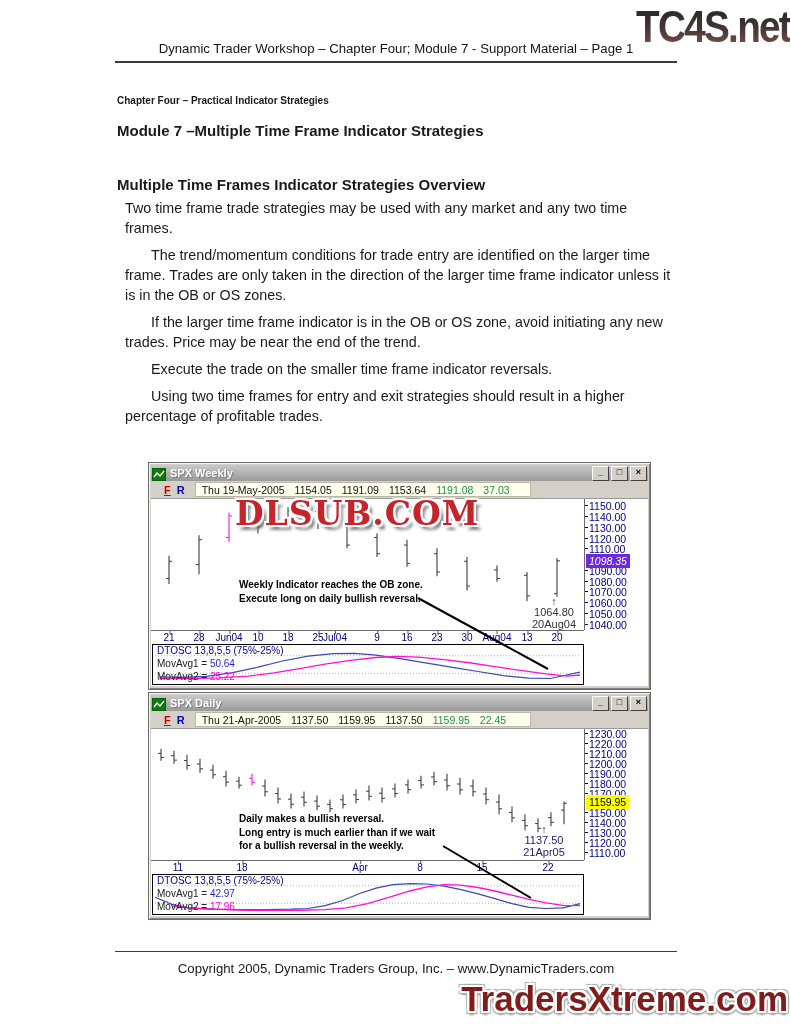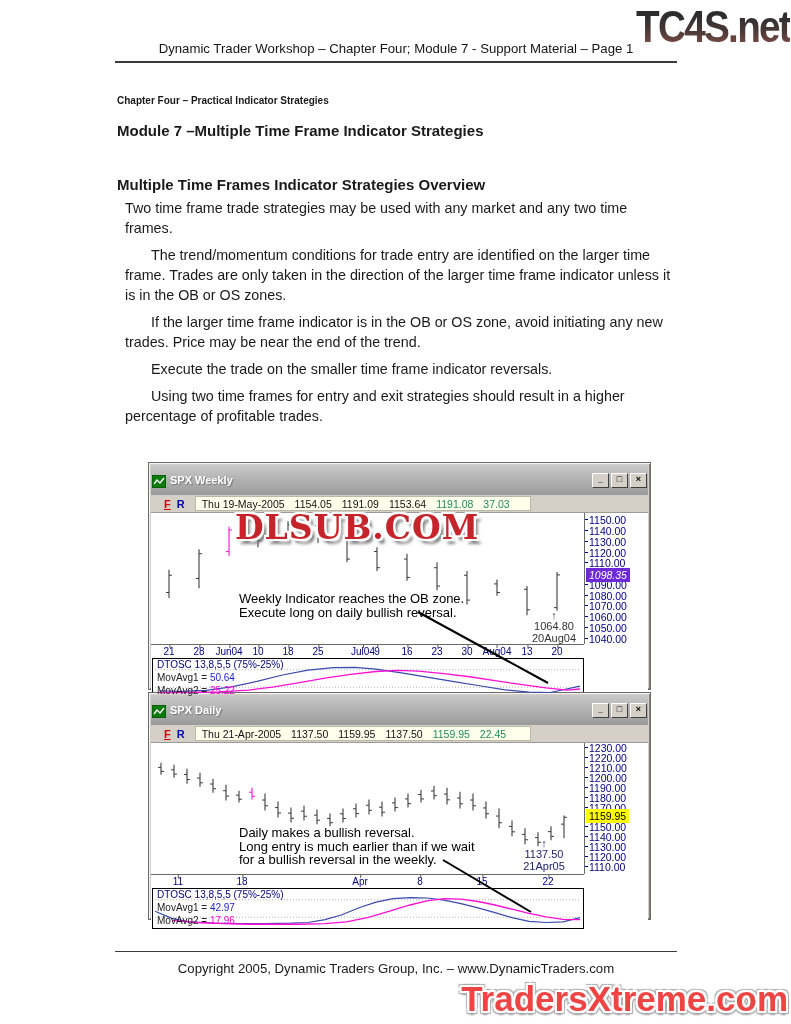--- a/index.html
+++ b/index.html
@@ -18,32 +18,32 @@
   }
   .h-chapter{position:absolute;top:95px;left:117px;font-size:10px;font-weight:bold;}
   .h-module{position:absolute;top:122px;left:117px;font-size:15px;font-weight:bold;}
   .h-overview{position:absolute;top:176px;left:117px;font-size:15px;font-weight:bold;}
   .paragraphs{position:absolute;top:198px;left:117px;width:560px;font-size:14.3px;line-height:20px;}
   .paragraphs p{margin:0 0 7px 8px;}
   .paragraphs p.indent{text-indent:26px;}
   .footer-rule{position:absolute;top:951px;left:115px;width:562px;border-top:1.5px solid #3a3a3a;}
   .footer-text{position:absolute;top:961px;left:115px;width:562px;text-align:center;font-size:13.2px;}
   .tx-logo{position:absolute;top:979px;right:3px;font-size:35px;font-weight:bold;letter-spacing:0px;
-           color:#ef4444;
+           color:#7f1d1d;
            text-shadow:-2px -2px 0 #fff,2px -2px 0 #fff,-2px 2px 0 #fff,2px 2px 0 #fff,
                        -2px 0 0 #fff,2px 0 0 #fff,0 -2px 0 #fff,0 2px 0 #fff,
                        -3px -3px 1px #aaa,3px -3px 1px #aaa,-3px 3px 1px #aaa,3px 3px 1px #aaa,
                        0 4px 2px #999;}
 
   
   .chartwin{position:absolute;left:148px;width:503px;height:228px;box-sizing:border-box;
             background:#d4d0c8;border:1px solid #6b6b6b;padding:2px;
             box-shadow:inset 1px 1px 0 #f4f4f4,inset -1px -1px 0 #7f7f7f;}
   #chart-0{top:462px;} #chart-1{top:692px;}
-  .titlebar{height:30px;display:flex;align-items:center;padding:0 1px;
+  .titlebar{height:16px;display:flex;align-items:center;padding:0 1px;
             background:linear-gradient(180deg,#c9c9c9,#9a9a9a);}
   .appicon{width:14px;height:13px;display:inline-block;}
   .wtitle{margin-left:4px;flex:1;color:#fff;font-weight:bold;font-size:11px;
           text-shadow:1px 1px 1px #777;white-space:nowrap;}
   .winbtns{display:flex;}
   .winbtn{width:15px;height:13px;margin-left:2px;background:#d4d0c8;
           border:1px solid;border-color:#fff #3f3f3f #3f3f3f #fff;
           font-size:9px;line-height:10px;text-align:center;font-weight:bold;color:#000;cursor:default;}
   .toolbar{height:17px;display:flex;align-items:center;font-size:11px;}
   .frF{color:#cc0000;font-weight:bold;text-decoration:underline;margin-left:13px;}
@@ -73,21 +73,21 @@
   .ind-title{color:#000080;}
   .ma1v{color:#1f1fd0;} .ma2v{color:#ff00dd;}
   svg.osc{position:absolute;left:0;top:0;z-index:1;}
   svg.pointer{position:absolute;left:0;top:0;z-index:6;pointer-events:none;}
   .watermark{position:absolute;top:-5px;left:84px;z-index:5;
              font-family:"DejaVu Serif",serif;font-weight:bold;font-size:33px;letter-spacing:1px;
              color:#c6242b;
              text-shadow:-2px -2px 0 #fff,2px -2px 0 #fff,-2px 2px 0 #fff,2px 2px 0 #fff,
                          -2px 0 0 #fff,2px 0 0 #fff,0 -2px 0 #fff,0 2px 0 #fff,
                          4px 5px 3px rgba(110,110,110,.85);}
-  .anno{position:absolute;z-index:4;font-size:13px;font-weight:normal;line-height:13.5px;color:#000;
+  .anno{position:absolute;z-index:4;font-size:10px;font-weight:bold;line-height:13.5px;color:#000;
         white-space:nowrap;}
   #chart-0 .anno{left:88px;top:79px;}
   #chart-1 .anno{left:88px;top:83px;}
   .callout{position:absolute;z-index:4;text-align:center;font-size:11px;line-height:11.3px;width:58px;}
   #chart-0 .callout{left:374px;top:97px;color:#333;}
   #chart-1 .callout{left:364px;top:95px;color:#23236e;}
 </style>
 </head>
 <body>
 
@@ -207,21 +207,21 @@
           <div class="ylab" style="top: 119.842px;">1040.00</div>
           <div class="yhl gray" style="top: 54.8855px;">1098.35</div>
         </div>
       <div class="x-axis">
           <div class="xlab" style="left: 18px;">21</div>
           <div class="xlab" style="left: 48px;">28</div>
           <div class="xlab" style="left: 78px;">Jun04</div>
           <div class="xlab" style="left: 107px;">10</div>
           <div class="xlab" style="left: 137px;">18</div>
           <div class="xlab" style="left: 167px;">25</div>
-          <div class="xlab" style="left: 184px; margin-left: 28px;">Jul04</div>
+          <div class="xlab" style="left: 184px;">Jul04</div>
           <div class="xlab" style="left: 226px;">9</div>
           <div class="xlab" style="left: 256px;">16</div>
           <div class="xlab" style="left: 286px;">23</div>
           <div class="xlab" style="left: 316px;">30</div>
           <div class="xlab" style="left: 346px;">Aug04</div>
           <div class="xlab" style="left: 376px;">13</div>
           <div class="xlab" style="left: 406px;">20</div>
         </div>
       <div class="ind-pane">
         <div class="ind-text">

